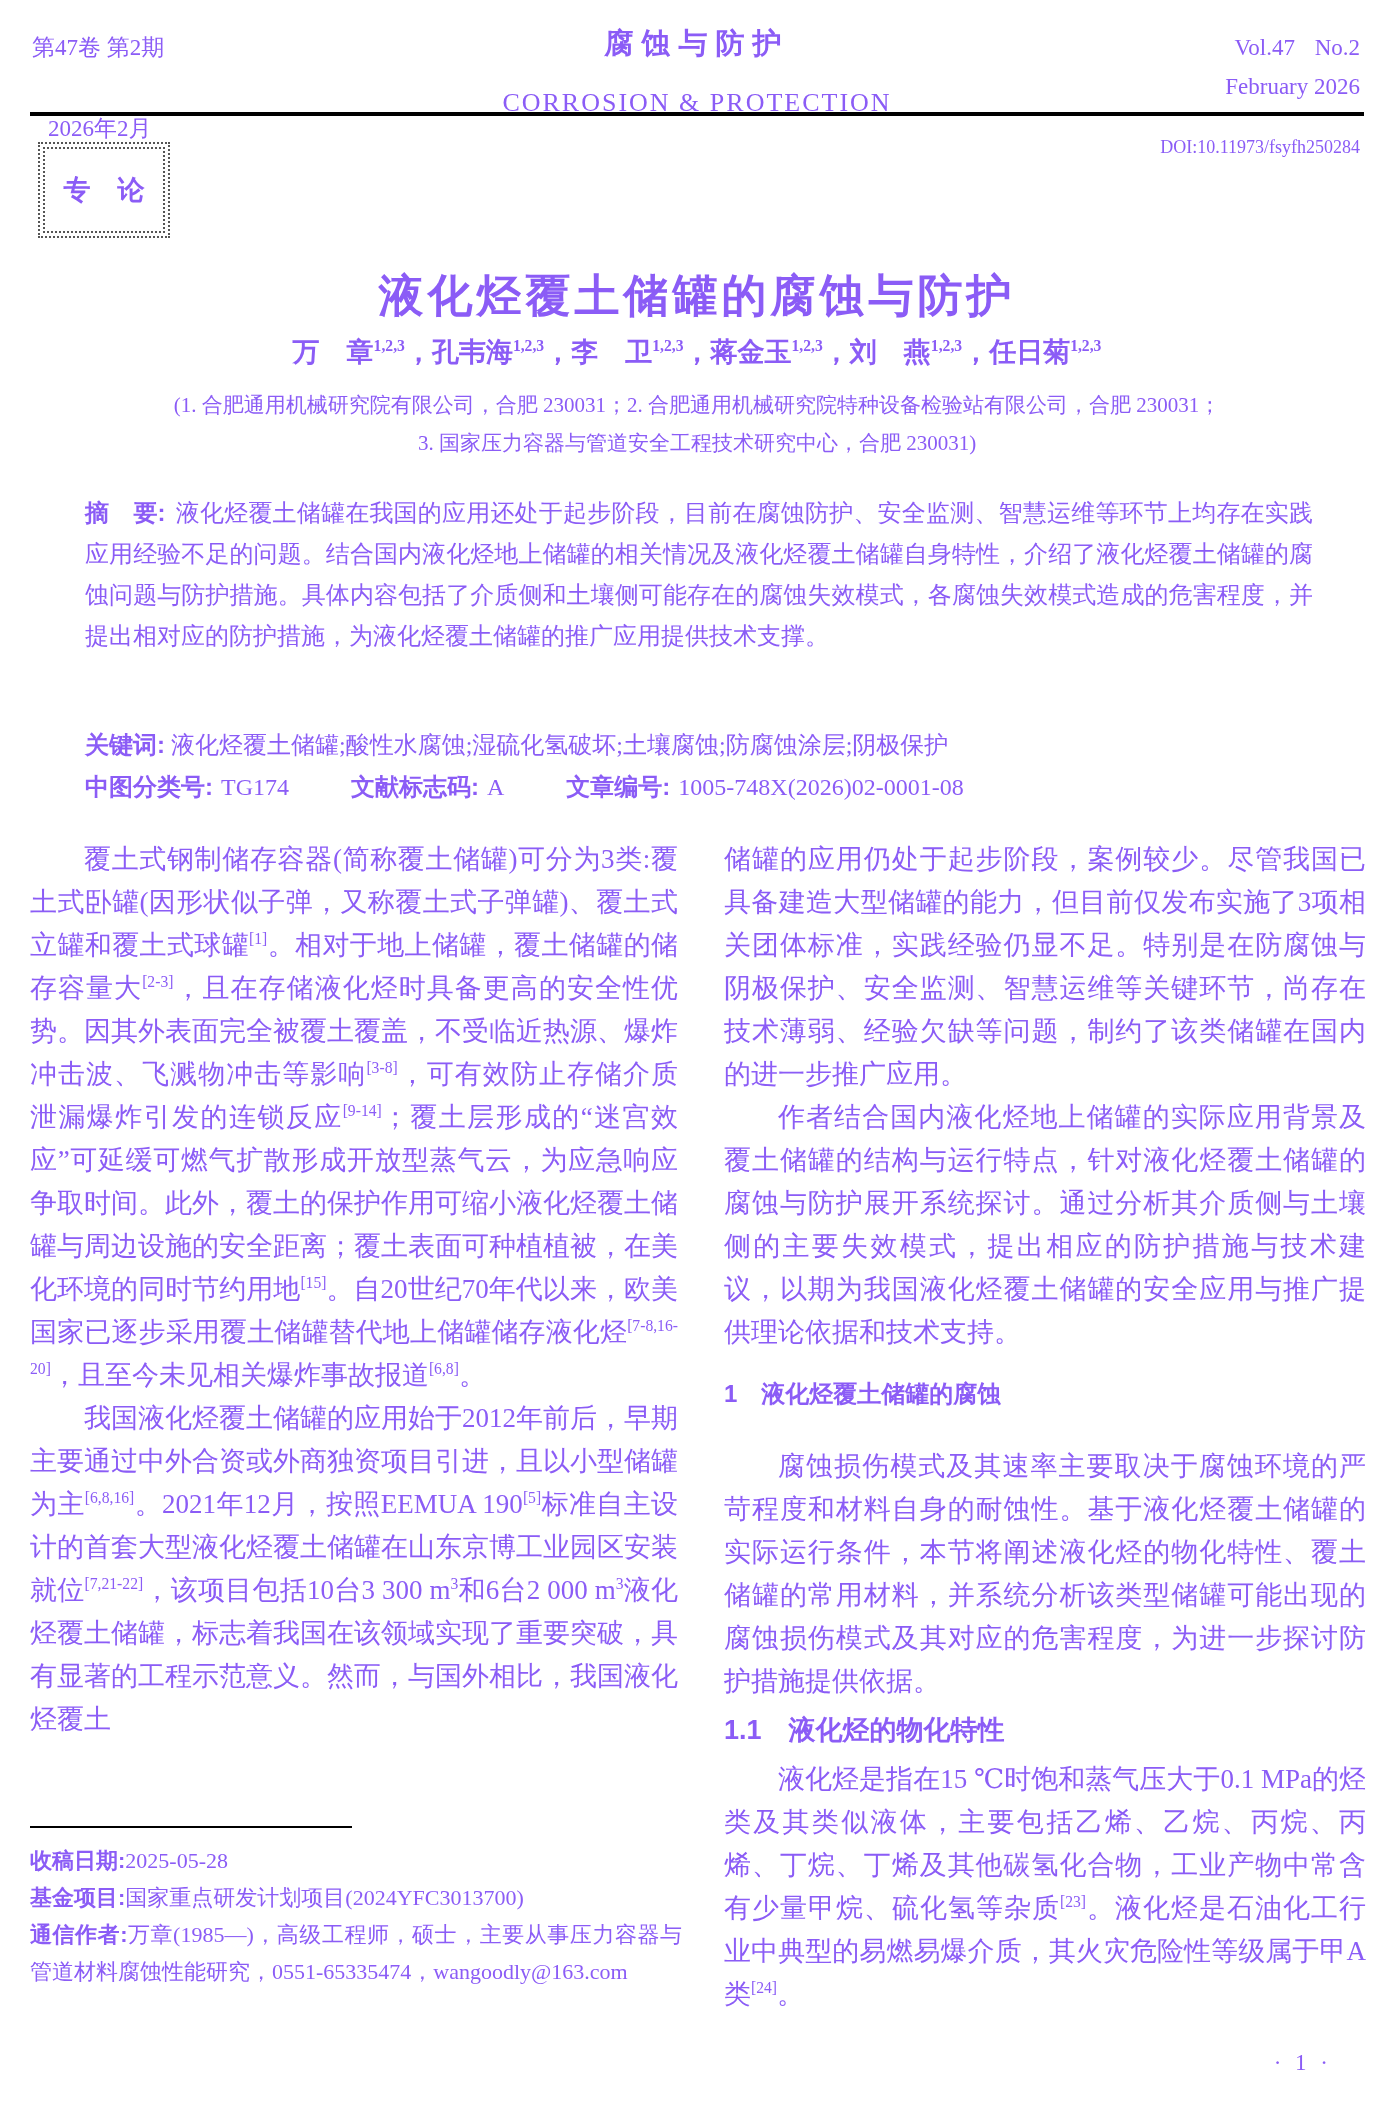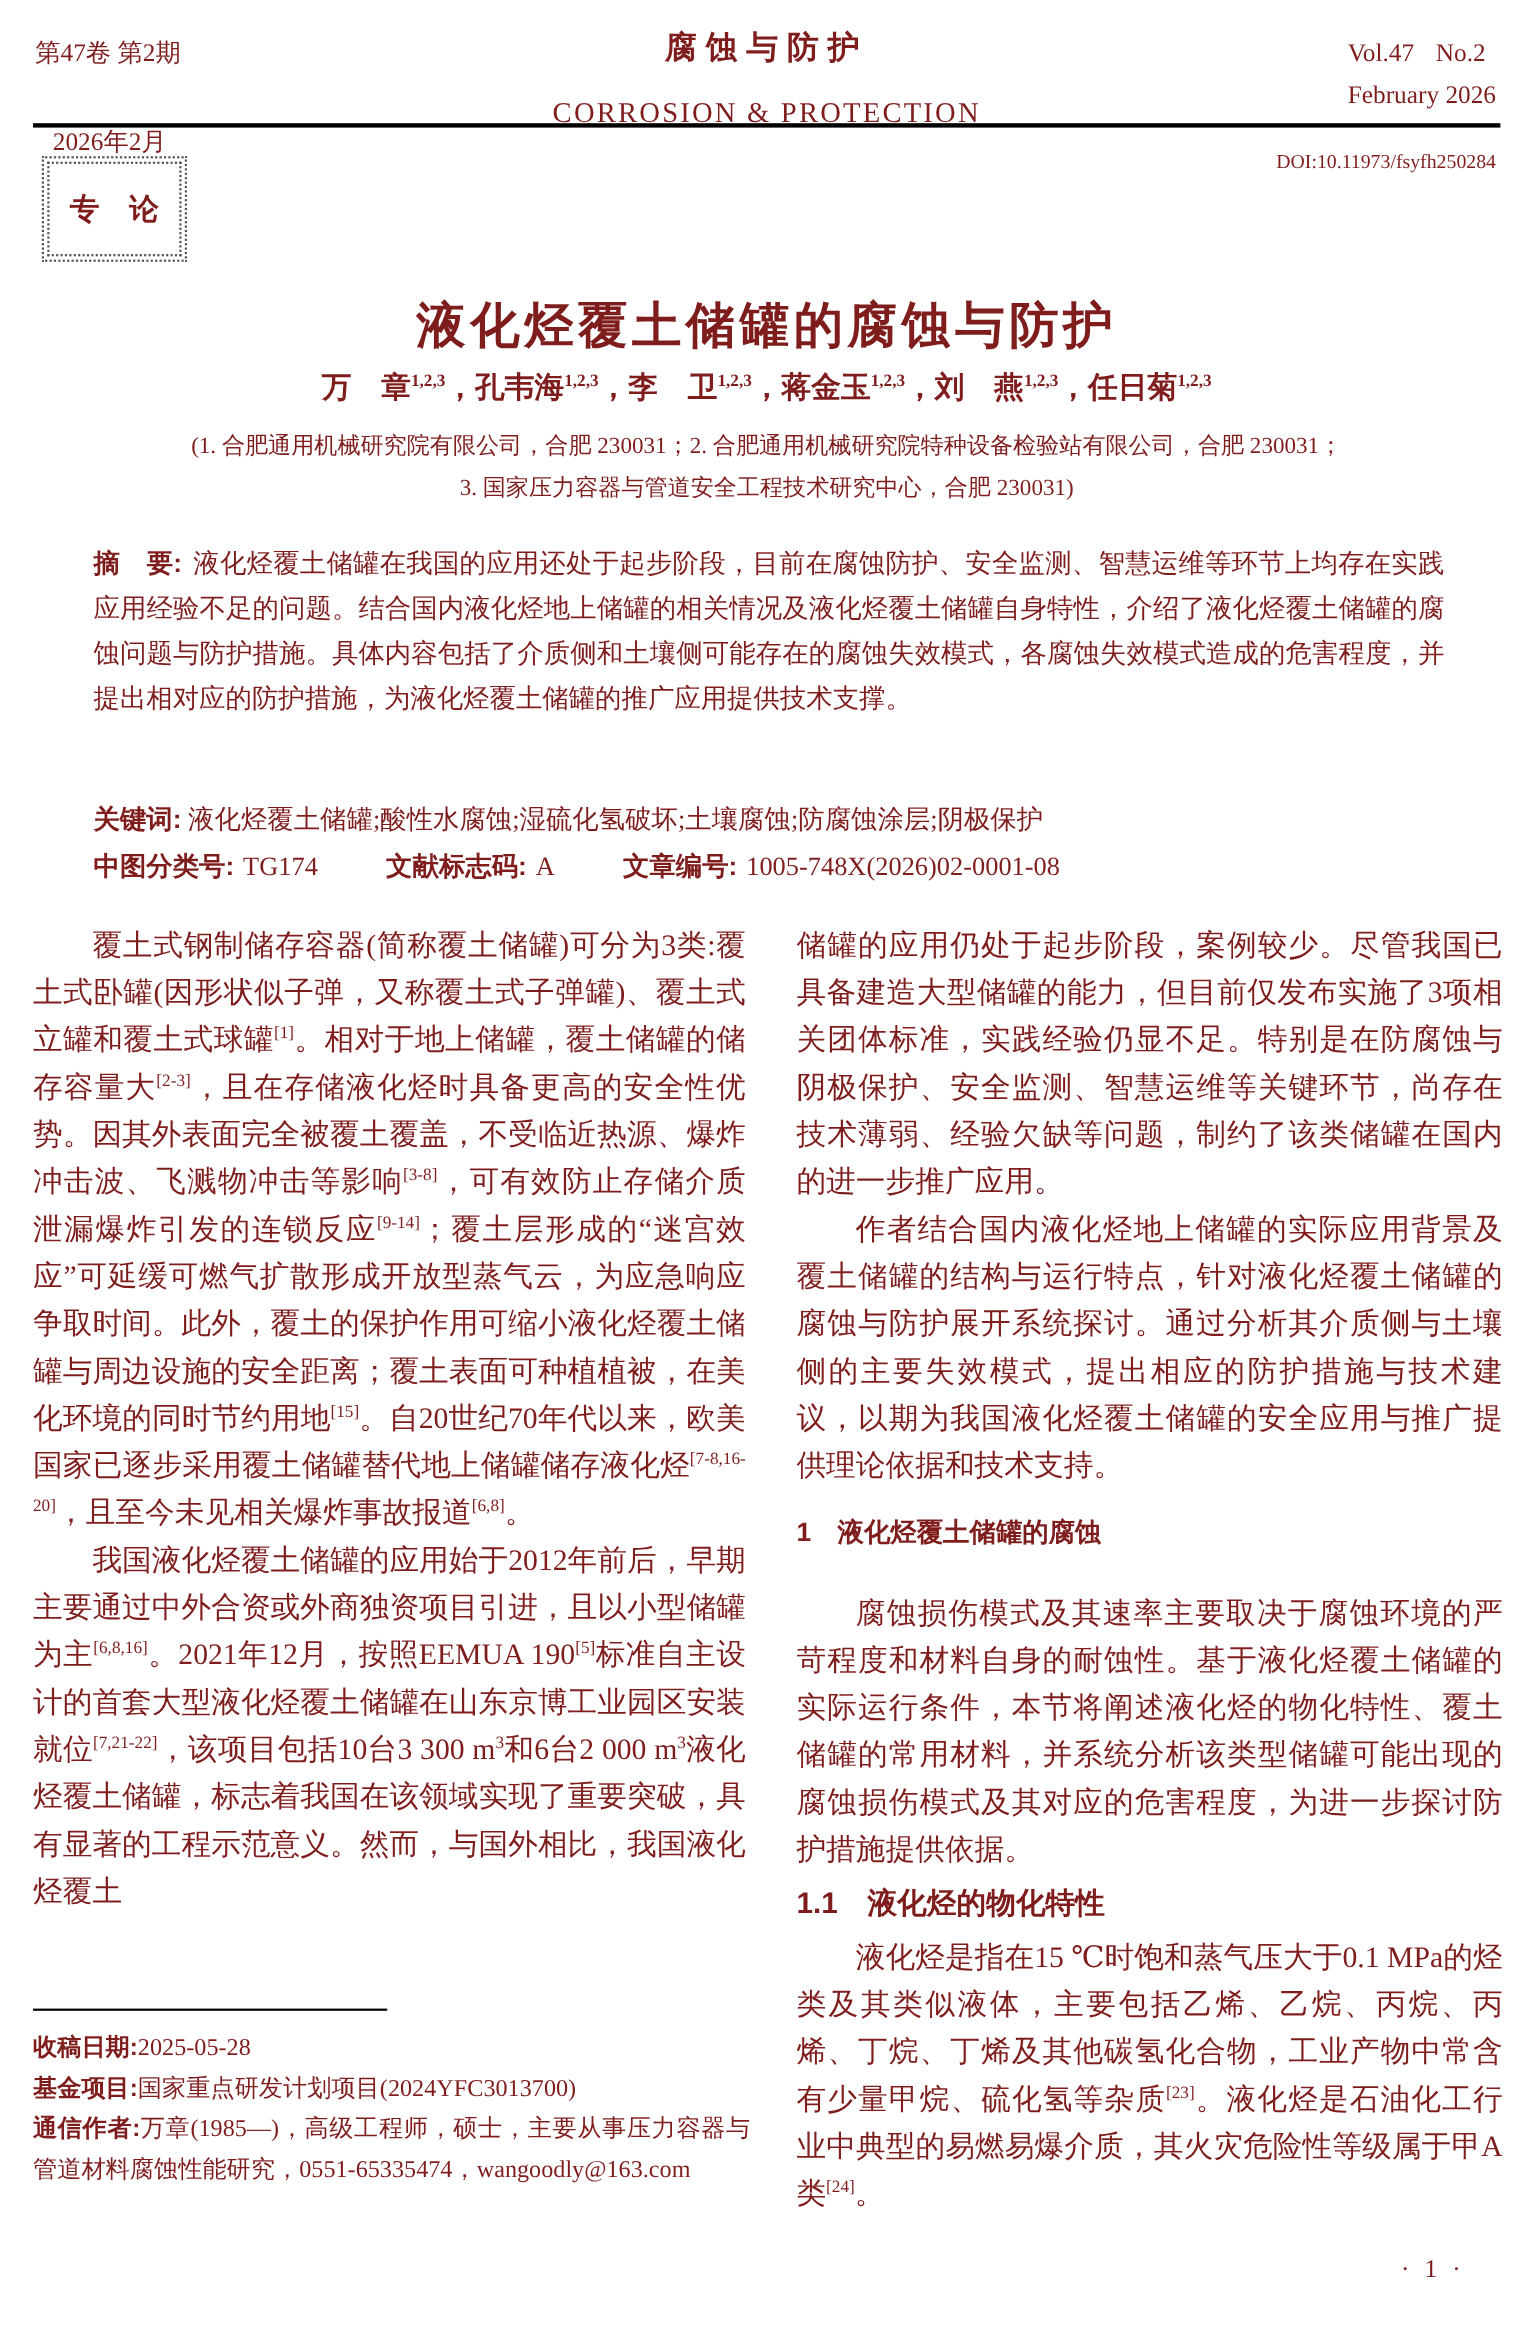--- a/index.html
+++ b/index.html
@@ -1,32 +1,32 @@
 <!DOCTYPE html>
 <html><head>
 <meta charset="utf-8">
 <style>
   html,body{margin:0;padding:0;background:#ffffff;}
   .page{
     position:relative;
     width:1394px;height:2114px;
     background:#fff;
-    color:#7f1d1d;
+    color:#8b5cf6;
     font-family:"Liberation Serif","DejaVu Serif",serif;
     overflow:hidden;
   }
   .sans{font-family:"Liberation Sans","DejaVu Sans",sans-serif;font-weight:bold;}
   sup{font-size:0.58em;vertical-align:super;line-height:0;text-align:right;}
 
   .header-left{position:absolute;left:32px;top:28px;font-size:23px;line-height:39px;}
   .header-left .l2{padding-left:16px;margin-top:42px;}
   .header-center{position:absolute;left:0;right:0;top:24px;text-align:center;}
   .journal-name{font-size:29px;font-weight:bold;letter-spacing:8px;}
   .journal-name-en{font-size:26px;margin-top:24px;letter-spacing:2px;}
-  .header-right{position:absolute;right:34px;top:28px;font-size:23px;line-height:39px;text-align:left;}
+  .header-right{position:absolute;right:34px;top:28px;font-size:23px;line-height:39px;text-align:right;}
   .header-right .l1{word-spacing:14px;}
 
   .rule{position:absolute;left:30px;right:30px;top:112px;height:4px;background:#000;}
 
   .doi{position:absolute;right:34px;top:137px;font-size:18px;font-weight:normal;}
 
   .badge{
     position:absolute;left:38px;top:142px;width:128px;height:92px;
     border:2px dotted #555;outline:2px dotted #555;outline-offset:-7px;
     display:flex;align-items:center;justify-content:center;

